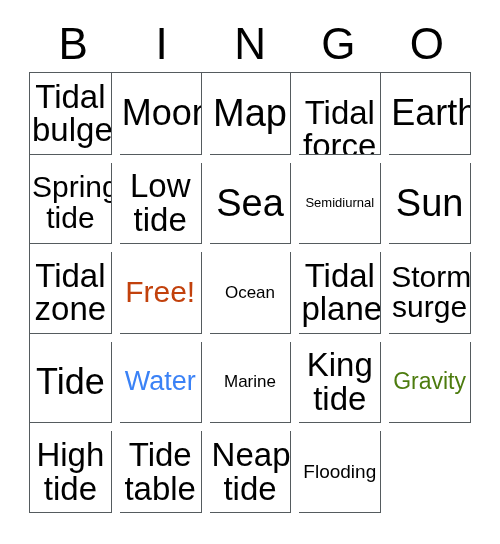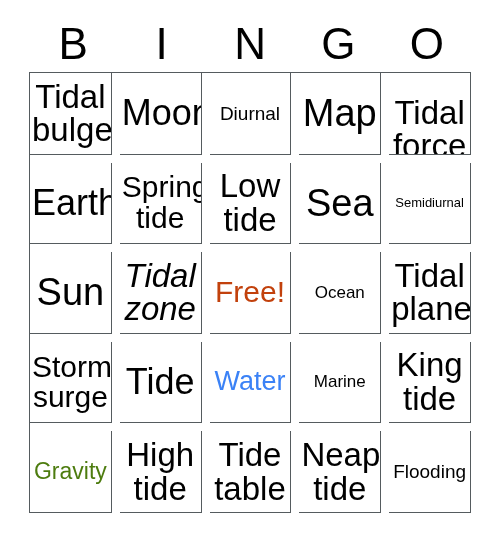--- a/index.html
+++ b/index.html
@@ -106,23 +106,20 @@
 
   <div id="grid" style="border-top-color: rgb(85, 91, 94); border-left-color: rgb(85, 91, 94); gap: 8px;">
 
     <div class="cell" style="border-right-color: rgb(85, 91, 94); border-bottom-color: rgb(85, 91, 94);">
         <span class="cell-text fs-xl" style="color: rgb(0, 0, 0);">Tidal bulge</span>
       </div>
     <div class="cell" style="border-right-color: rgb(85, 91, 94); border-bottom-color: rgb(85, 91, 94);">
         <span class="cell-text fs-xxl" style="color: rgb(0, 0, 0);">Moon</span>
       </div>
     <div class="cell" style="border-right-color: rgb(85, 91, 94); border-bottom-color: rgb(85, 91, 94);">
-        <span class="cell-text fs-sm" style="color: rgb(0, 0, 0);">Diurnal</span>
-      </div>
-    <div class="cell" style="border-right-color: rgb(85, 91, 94); border-bottom-color: rgb(85, 91, 94);">
         <span class="cell-text fs-xxxl" style="color: rgb(0, 0, 0);">Map</span>
       </div>
     <div class="cell" style="border-right-color: rgb(85, 91, 94); border-bottom-color: rgb(85, 91, 94);">
         <span class="cell-text fs-xl" style="color: rgb(0, 0, 0); margin-top: 32px;">Tidal force</span>
       </div>
 
     <div class="cell" style="border-right-color: rgb(85, 91, 94); border-bottom-color: rgb(85, 91, 94);">
         <span class="cell-text fs-xxl" style="color: rgb(0, 0, 0);">Earth</span>
       </div>
     <div class="cell" style="border-right-color: rgb(85, 91, 94); border-bottom-color: rgb(85, 91, 94);">
@@ -134,21 +131,21 @@
     <div class="cell" style="border-right-color: rgb(85, 91, 94); border-bottom-color: rgb(85, 91, 94);">
         <span class="cell-text fs-xxxl" style="color: rgb(0, 0, 0);">Sea</span>
       </div>
     <div class="cell" style="border-right-color: rgb(85, 91, 94); border-bottom-color: rgb(85, 91, 94);">
         <span class="cell-text fs-xs" style="color: rgb(0, 0, 0);">Semidiurnal</span>
       </div>
 
     <div class="cell" style="border-right-color: rgb(85, 91, 94); border-bottom-color: rgb(85, 91, 94);">
         <span class="cell-text fs-xxxl" style="color: rgb(0, 0, 0);">Sun</span>
       </div>
-    <div class="cell" style="border-right-color: rgb(85, 91, 94); border-bottom-color: rgb(85, 91, 94); font-style: italic;">
+    <div class="cell" style="border-right-color: rgb(85, 91, 94); border-bottom-color: rgb(85, 91, 94);">
         <span class="cell-text fs-xl" style="color: rgb(0, 0, 0);">Tidal zone</span>
       </div>
     <div class="cell" style="border-right-color: rgb(85, 91, 94); border-bottom-color: rgb(85, 91, 94);">
         <span class="cell-text fs-lg2" style="color: #c2410c;">Free!</span>
       </div>
     <div class="cell" style="border-right-color: rgb(85, 91, 94); border-bottom-color: rgb(85, 91, 94);">
         <span class="cell-text fs-md2" style="color: rgb(0, 0, 0);">Ocean</span>
       </div>
     <div class="cell" style="border-right-color: rgb(85, 91, 94); border-bottom-color: rgb(85, 91, 94);">
         <span class="cell-text fs-xl" style="color: rgb(0, 0, 0);">Tidal plane</span>

